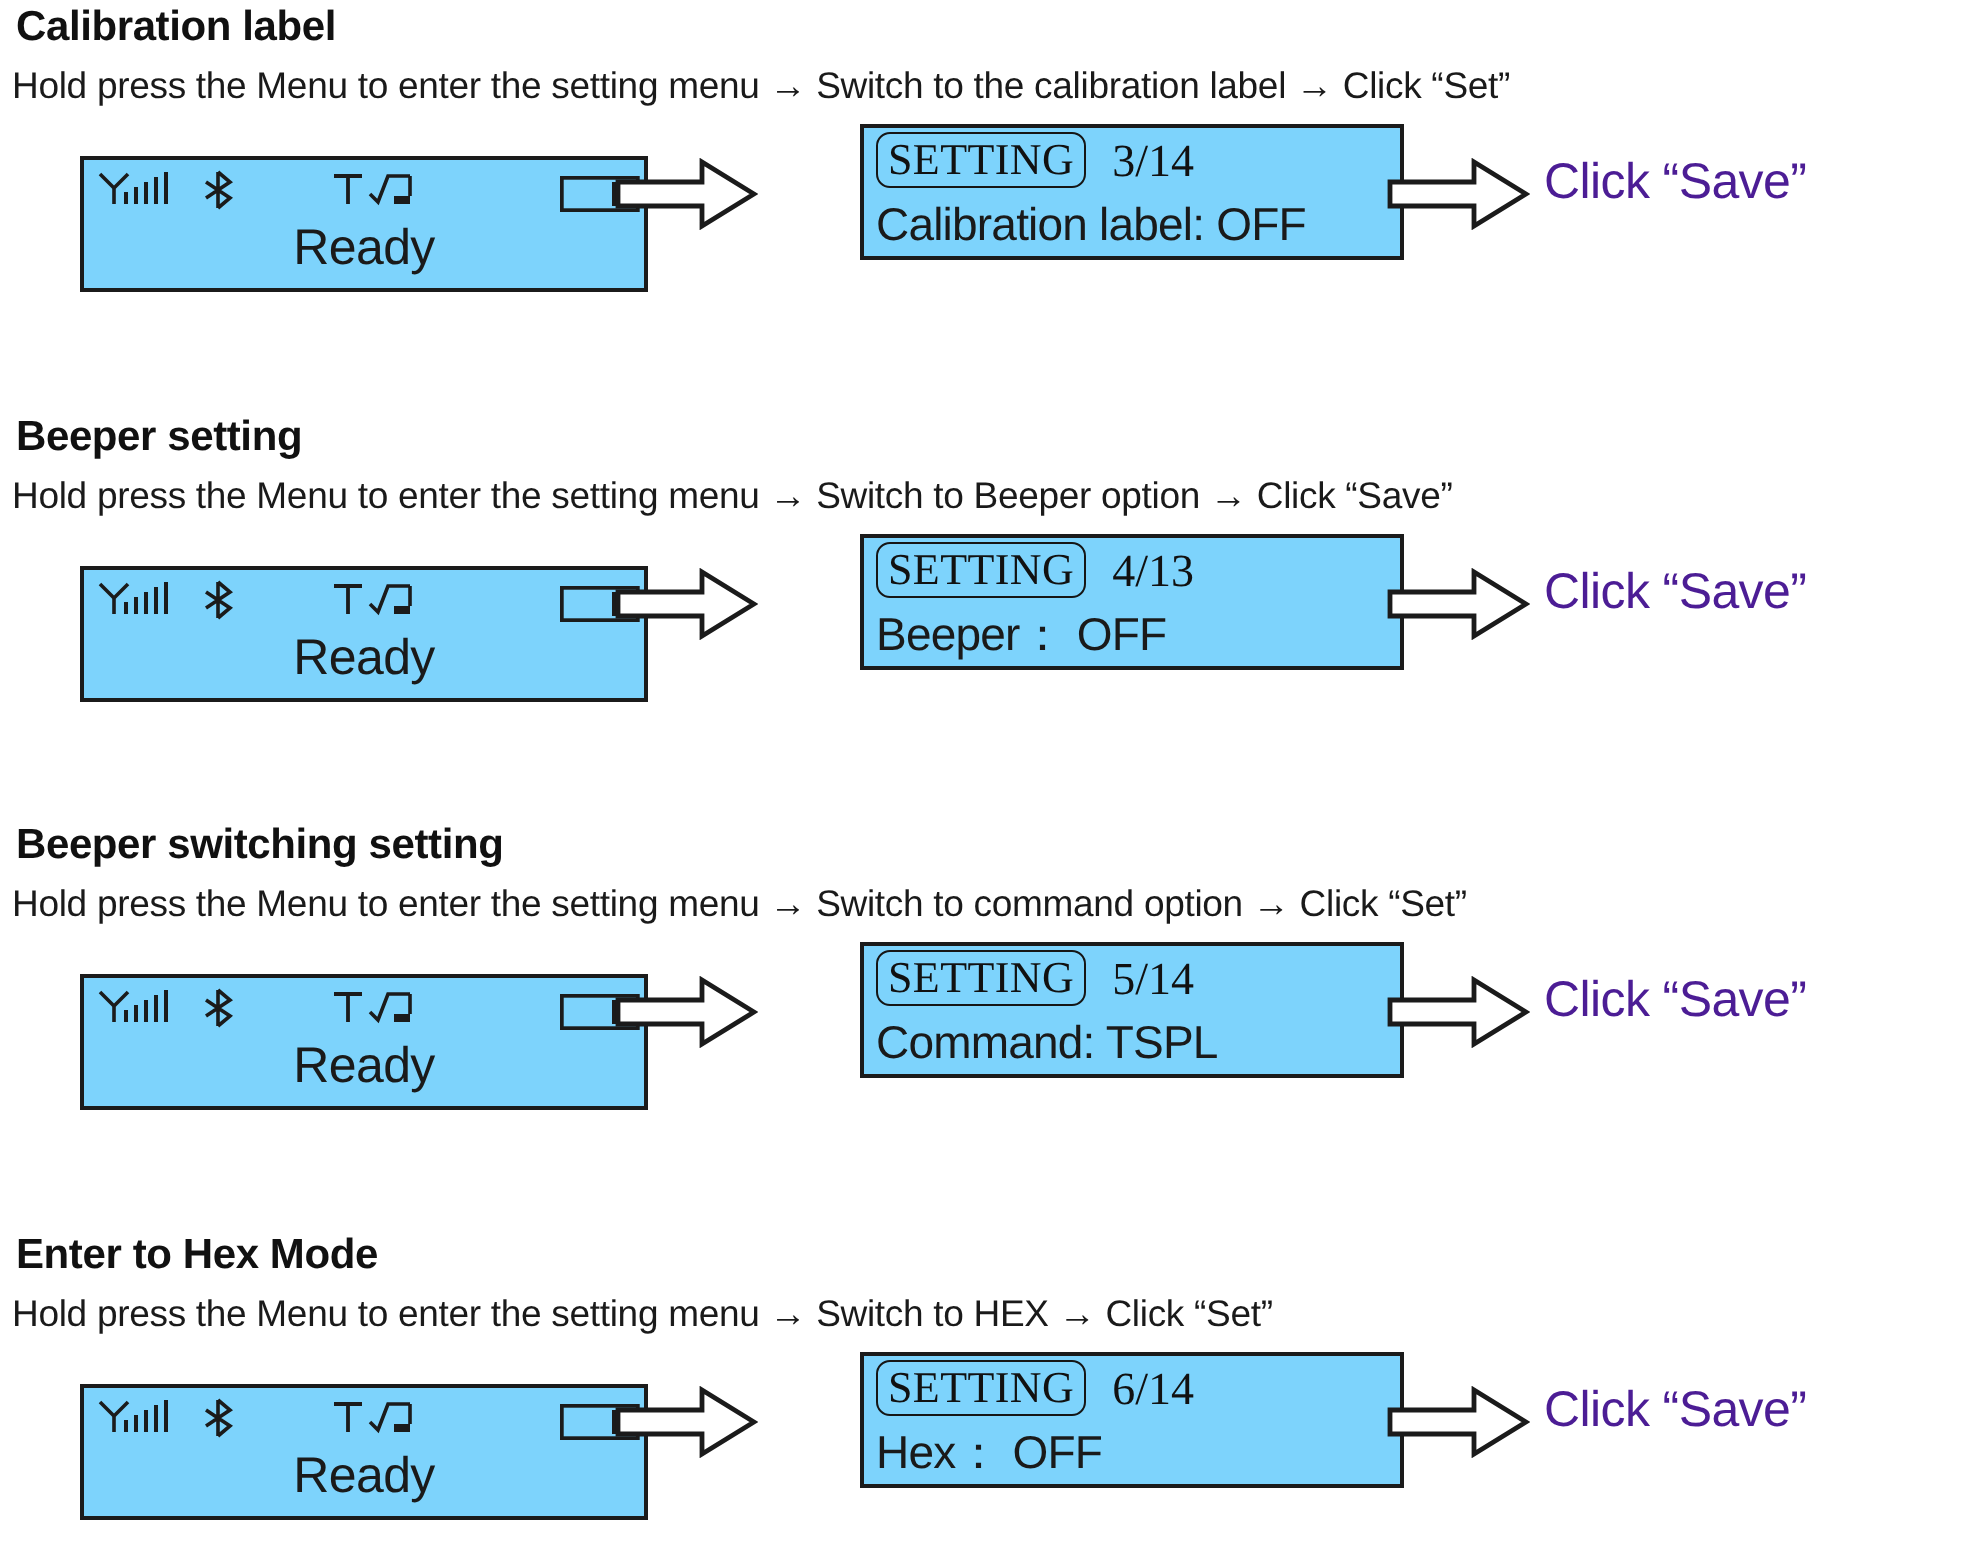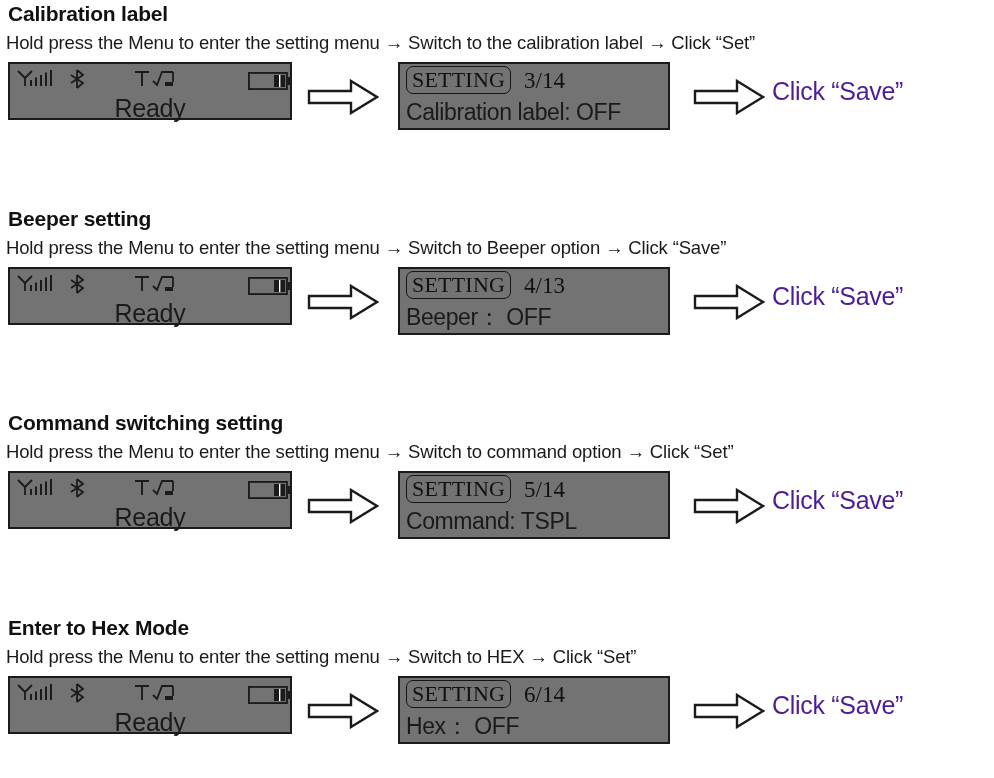--- a/index.html
+++ b/index.html
@@ -43,23 +43,24 @@
     position: relative;
     margin-top: 8px;
     height: 70px;
   }
 
   
   .lcd {
     position: absolute;
     box-sizing: border-box;
     border: 2px solid #1b1b1b;
-    background: #737373;
-  }
-  .lcd-left  { left: 8px;   top: 0; width: 284px; height: 58px; }
+    background: #7dd3fc;
+    margin-left: 32px;
+  }
+  .lcd-left  { left: 8px;   top: 16px; width: 284px; height: 68px; }
   .lcd-right { left: 398px; top: 0; width: 272px; height: 68px; }
 
   
   .statusbar {
     position: absolute;
     left: 0; right: 0; top: 2px;
     height: 26px;
   }
   .icon-signal { position: absolute; left: 6px;  top: 3px; }
   .icon-bt     { position: absolute; left: 58px; top: 3px; }
@@ -261,21 +262,21 @@
         <svg width="72" height="36" viewBox="0 0 72 36">
           <path d="M2 12 L44 12 L44 2 L70 18 L44 34 L44 24 L2 24 Z" fill="#ffffff" stroke="#1b1b1b" stroke-width="2.4" stroke-linejoin="miter"></path>
         </svg>
       </span>
 
       <div class="click-save">Click “Save”</div>
     </div>
   </div>
 
   <div class="section" style="top:411px;">
-    <div class="sec-title">Command switching setting</div>
+    <div class="sec-title">Beeper switching setting</div>
     <div class="sec-steps">Hold press the Menu to enter the setting menu → Switch to command option → Click “Set”</div>
     <div class="row">
 
       <div class="lcd lcd-left">
         <div class="statusbar">
           <span class="icon-signal">
             <svg width="44" height="20" viewBox="0 0 44 20">
               <path d="M2 2 L9 9 M16 2 L9 9 M9 9 L9 17" stroke="#1b1b1b" stroke-width="1.8" fill="none"></path>
               <rect x="14" y="11" width="2" height="6" fill="#1b1b1b"></rect>
               <rect x="19" y="8.5" width="2" height="8.5" fill="#1b1b1b"></rect>

